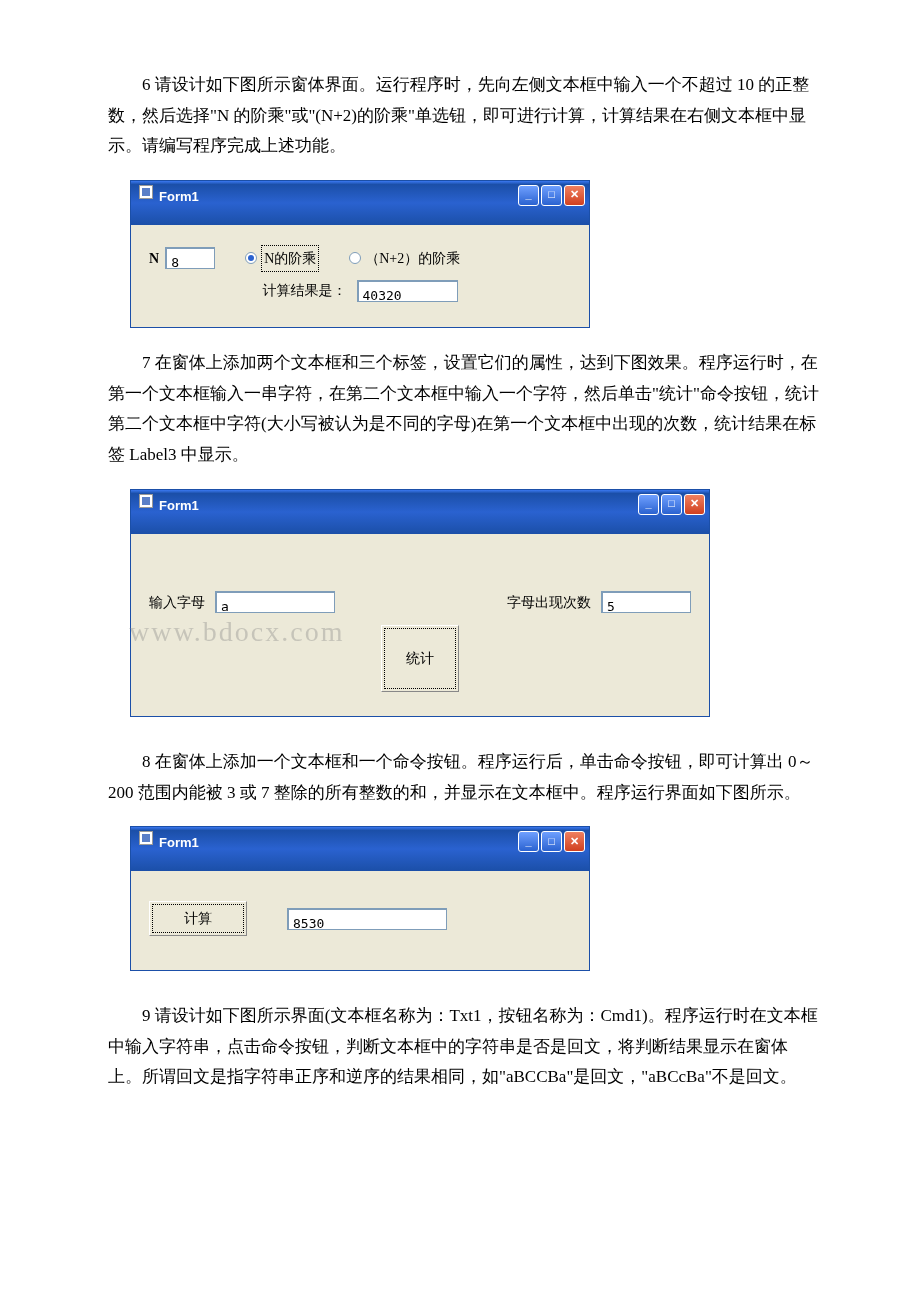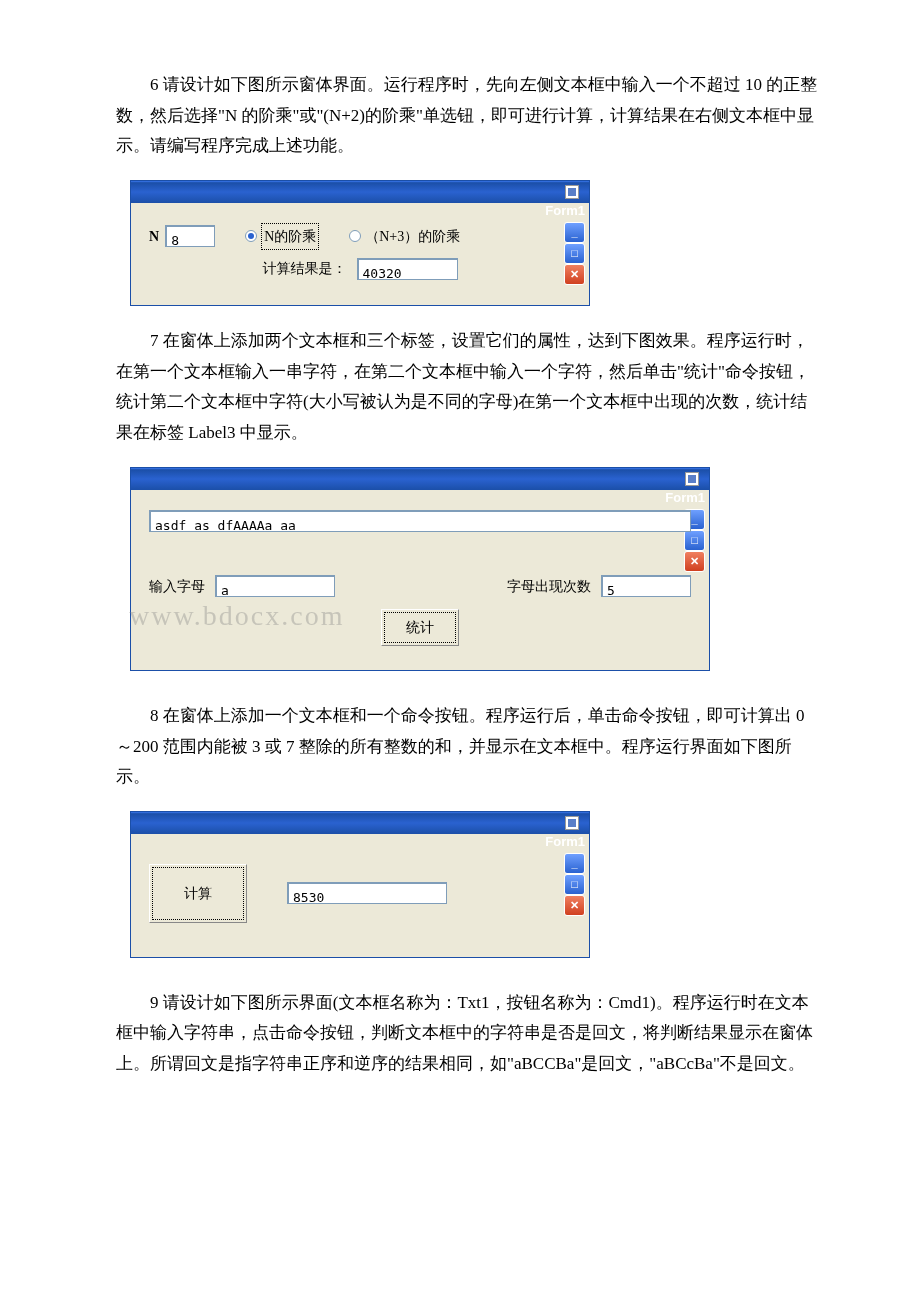--- a/index.html
+++ b/index.html
@@ -7,42 +7,41 @@
       margin: 0;
       padding: 60px 100px;
       font-family: "SimSun", "宋体", serif;
       font-size: 17px;
       line-height: 1.8;
       background: #fff;
       color: #000;
       width: 920px;
     }
     p.desc {
-      margin: 10px 0 18px 16px;
+      margin: 10px 0 18px 8px;
       text-indent: 2em;
     }
     .window {
       margin: 0 0 20px 30px;
       border: 1px solid #1b4fa8;
       background: #ece9d8;
       font-family: "SimSun", "宋体", monospace;
       font-size: 14px;
     }
     .w1 { width: 460px; }
     .w2 { width: 580px; }
     .w3 { width: 460px; }
     .titlebar {
       background: linear-gradient(to bottom, #3a78f0 0%, #1b4fa8 8%, #2a62d0 50%, #1b4fa8 100%);
       color: #fff;
       font-weight: bold;
       padding: 4px 4px 4px 8px;
       display: flex;
-      align-items: flex-end;
-      height: 22px;
-      flex-direction: column;
+      align-items: flex-start;
+      height: 44px;
     }
     .titlebar-icon {
       width: 14px;
       height: 14px;
       background: #fff;
       border: 1px solid #999;
       margin-right: 6px;
       display: inline-block;
     }
     .titlebar-icon::before {
@@ -108,21 +107,21 @@
       background: #2a62d0;
       border-radius: 50%;
     }
     .vb-button {
       border: 1px solid #888;
       border-top-color: #fff;
       border-left-color: #fff;
       outline: 1px dotted #000;
       outline-offset: -4px;
       background: #ece9d8;
-      padding: 5px 24px;
+      padding: 20px 24px;
       font-family: "SimSun", serif;
       font-size: 14px;
       text-align: center;
     }
     .label { font-family: "SimSun", serif; }
     .watermark {
       font-family: Liberation Serif, serif;
       font-size: 28px;
       color: rgba(130, 130, 130, 0.35);
       letter-spacing: 2px;
@@ -144,43 +143,40 @@
   </div>
   <div class="client">
     <div class="row">
       <span class="label" style="font-weight:bold;margin-right:6px">N</span>
       <span class="textbox" style="width:50px">8</span>
       <span style="width:30px"></span>
       <span class="radio checked"></span>
       <span class="label" style="border:1px dotted #000;padding:0 2px">N的阶乘</span>
       <span style="width:30px"></span>
       <span class="radio"></span>
-      <span class="label">（N+3）的阶乘</span>
+      <span class="label">（N+2）的阶乘</span>
     </div>
     <div class="row" style="margin-top:2px;justify-content:center">
       <span class="label" style="margin-right:10px">计算结果是：</span>
       <span class="textbox" style="width:101px">40320</span>
     </div>
   </div>
 </div>
 
 <p class="desc">7 在窗体上添加两个文本框和三个标签，设置它们的属性，达到下图效果。程序运行时，在第一个文本框输入一串字符，在第二个文本框中输入一个字符，然后单击"统计"命令按钮，统计第二个文本框中字符(大小写被认为是不同的字母)在第一个文本框中出现的次数，统计结果在标签 Label3 中显示。</p>
 
 <div class="window w2" style="position:relative">
   <div class="titlebar">
     <span class="titlebar-icon"></span>
     <span class="title-text">Form1</span>
     <span class="win-btn win-min">_</span>
     <span class="win-btn win-max">□</span>
     <span class="win-btn win-close">✕</span>
   </div>
   <div class="client">
-    <div class="row">
-      <span class="textbox" style="width:100%">asdf as dfAAAAa aa</span>
-    </div>
     <div class="row" style="margin-top:42px">
       <span class="label" style="margin-right:10px">输入字母</span>
       <span class="textbox" style="width:120px">a</span>
       <span style="flex:1"></span>
       <span class="label" style="margin-right:10px">字母出现次数</span>
       <span class="textbox" style="width:90px">5</span>
     </div>
     <div class="row" style="justify-content:center;margin-top:10px;position:relative">
       <span class="watermark" style="position:absolute;left:-20px;top:-18px;white-space:nowrap">www.bdocx.com</span>
       <span class="vb-button">统计</span>
@@ -193,20 +189,20 @@
 <div class="window w3">
   <div class="titlebar">
     <span class="titlebar-icon"></span>
     <span class="title-text">Form1</span>
     <span class="win-btn win-min">_</span>
     <span class="win-btn win-max">□</span>
     <span class="win-btn win-close">✕</span>
   </div>
   <div class="client">
     <div class="row" style="padding:10px 0">
-      <span class="vb-button" style="padding:16px 34px">计算</span>
+      <span class="vb-button" style="padding:4px 34px">计算</span>
       <span style="width:40px"></span>
       <span class="textbox" style="width:160px">8530</span>
     </div>
   </div>
 </div>
 
 <p class="desc" style="margin-top:30px">9 请设计如下图所示界面(文本框名称为：Txt1，按钮名称为：Cmd1)。程序运行时在文本框中输入字符串，点击命令按钮，判断文本框中的字符串是否是回文，将判断结果显示在窗体上。所谓回文是指字符串正序和逆序的结果相同，如"aBCCBa"是回文，"aBCcBa"不是回文。</p>
 
 </body></html>

